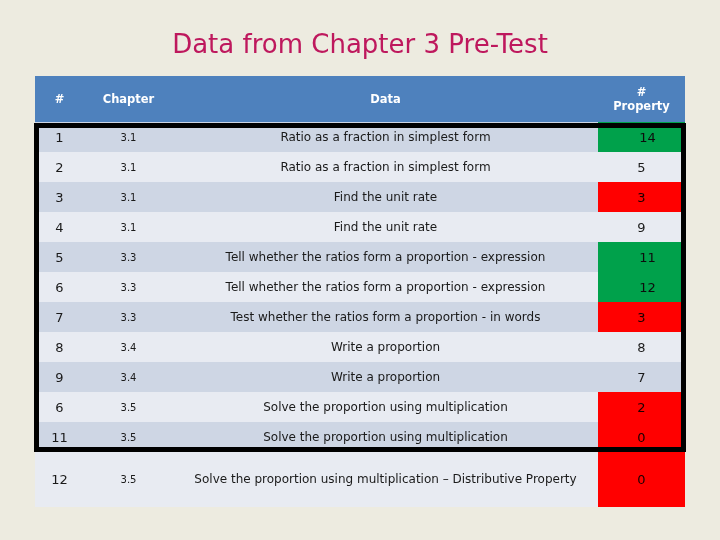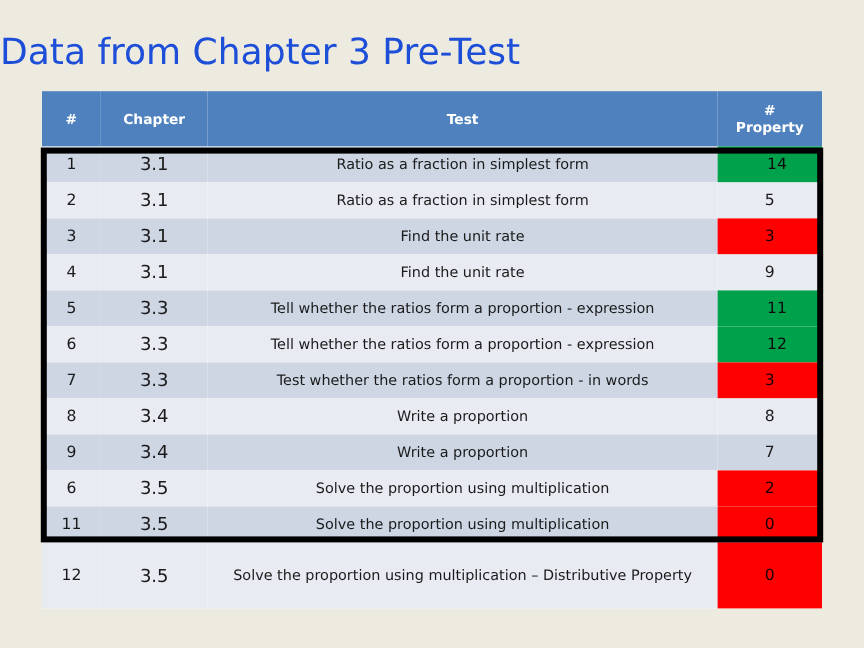--- a/index.html
+++ b/index.html
@@ -20,23 +20,24 @@
     width: 720px;
     height: 540px;
     background: #EDEBE0;
   }
 
   #page-title {
     position: absolute;
     left: 0;
     top: 26px;
     width: 720px;
-    font-size: 30px;
+    text-align: center;
+    font-size: 26px;
     font-weight: 400;
-    color: #1d4ed8;
+    color: #be185d;
     letter-spacing: 0px;
     line-height: 36px;
     white-space: nowrap;
   }
 
   
   #table-wrap {
     position: absolute;
     left: 35px;
     top: 76px;
@@ -86,21 +87,21 @@
     text-align: center;
     border-right: 2px solid #FFFFFF;
     border-bottom: 2px solid #FFFFFF;
   }
   tbody td.last { border-right: none; }
 
   tbody tr.band-a td { background: #CED6E4; }
   tbody tr.band-b td { background: #E8EBF2; }
 
   td.cell-num     { font-size: 13px; }
-  td.cell-section { font-size: 15px; }
+  td.cell-section { font-size: 10px; }
   td.cell-skill   { font-size: 12px; line-height: 15px; padding: 0 4px; }
   td.cell-correct { font-size: 13px; }
 
   
   tbody tr td.hl-green { background: #00A14B !important; color: #0d0d0d; padding-left: 12px; }
   tbody tr td.hl-red   { background: #FF0000 !important; color: #1a0000; }
 
   
   tbody tr.tall td { height: 55px; }
 
@@ -129,21 +130,21 @@
       <colgroup>
         <col class="c-num">
         <col class="c-section">
         <col class="c-skill">
         <col class="c-correct">
       </colgroup>
       <thead>
         <tr>
           <th>#</th>
           <th>Chapter</th>
-          <th>Test</th>
+          <th>Data</th>
           <th class="last">
             <span>#</span><br>
             <span>Property</span>
           </th>
         </tr>
       </thead>
       <tbody id="table-body">
           <tr class="band-a">
             <td class="cell-num">1</td>
             <td class="cell-section">3.1</td>

